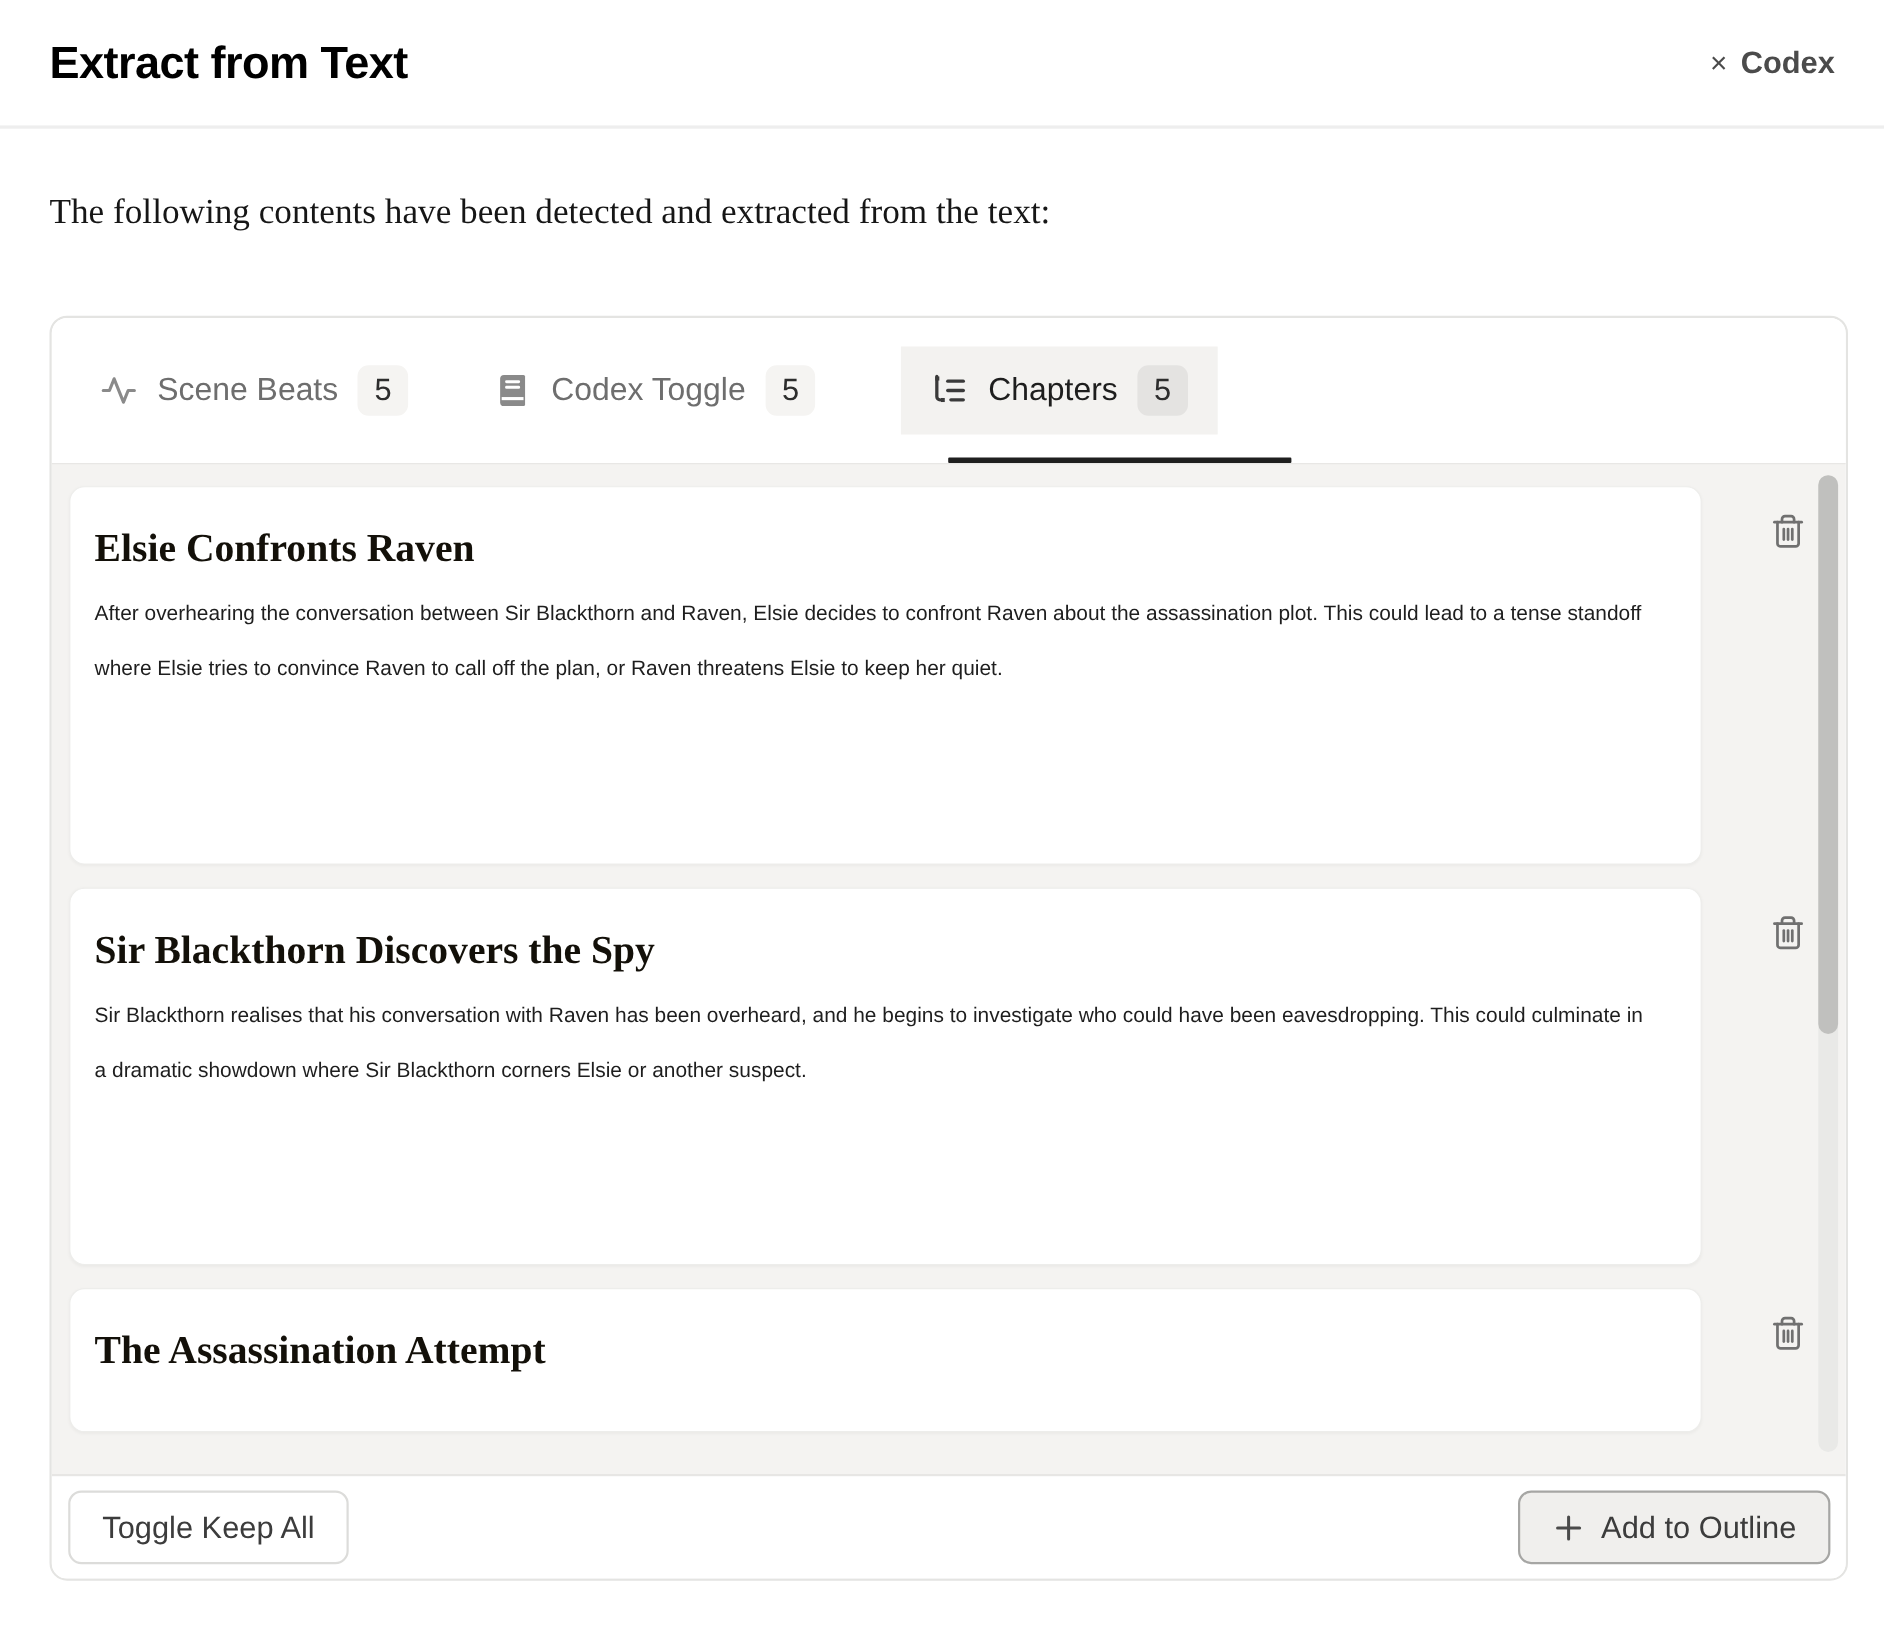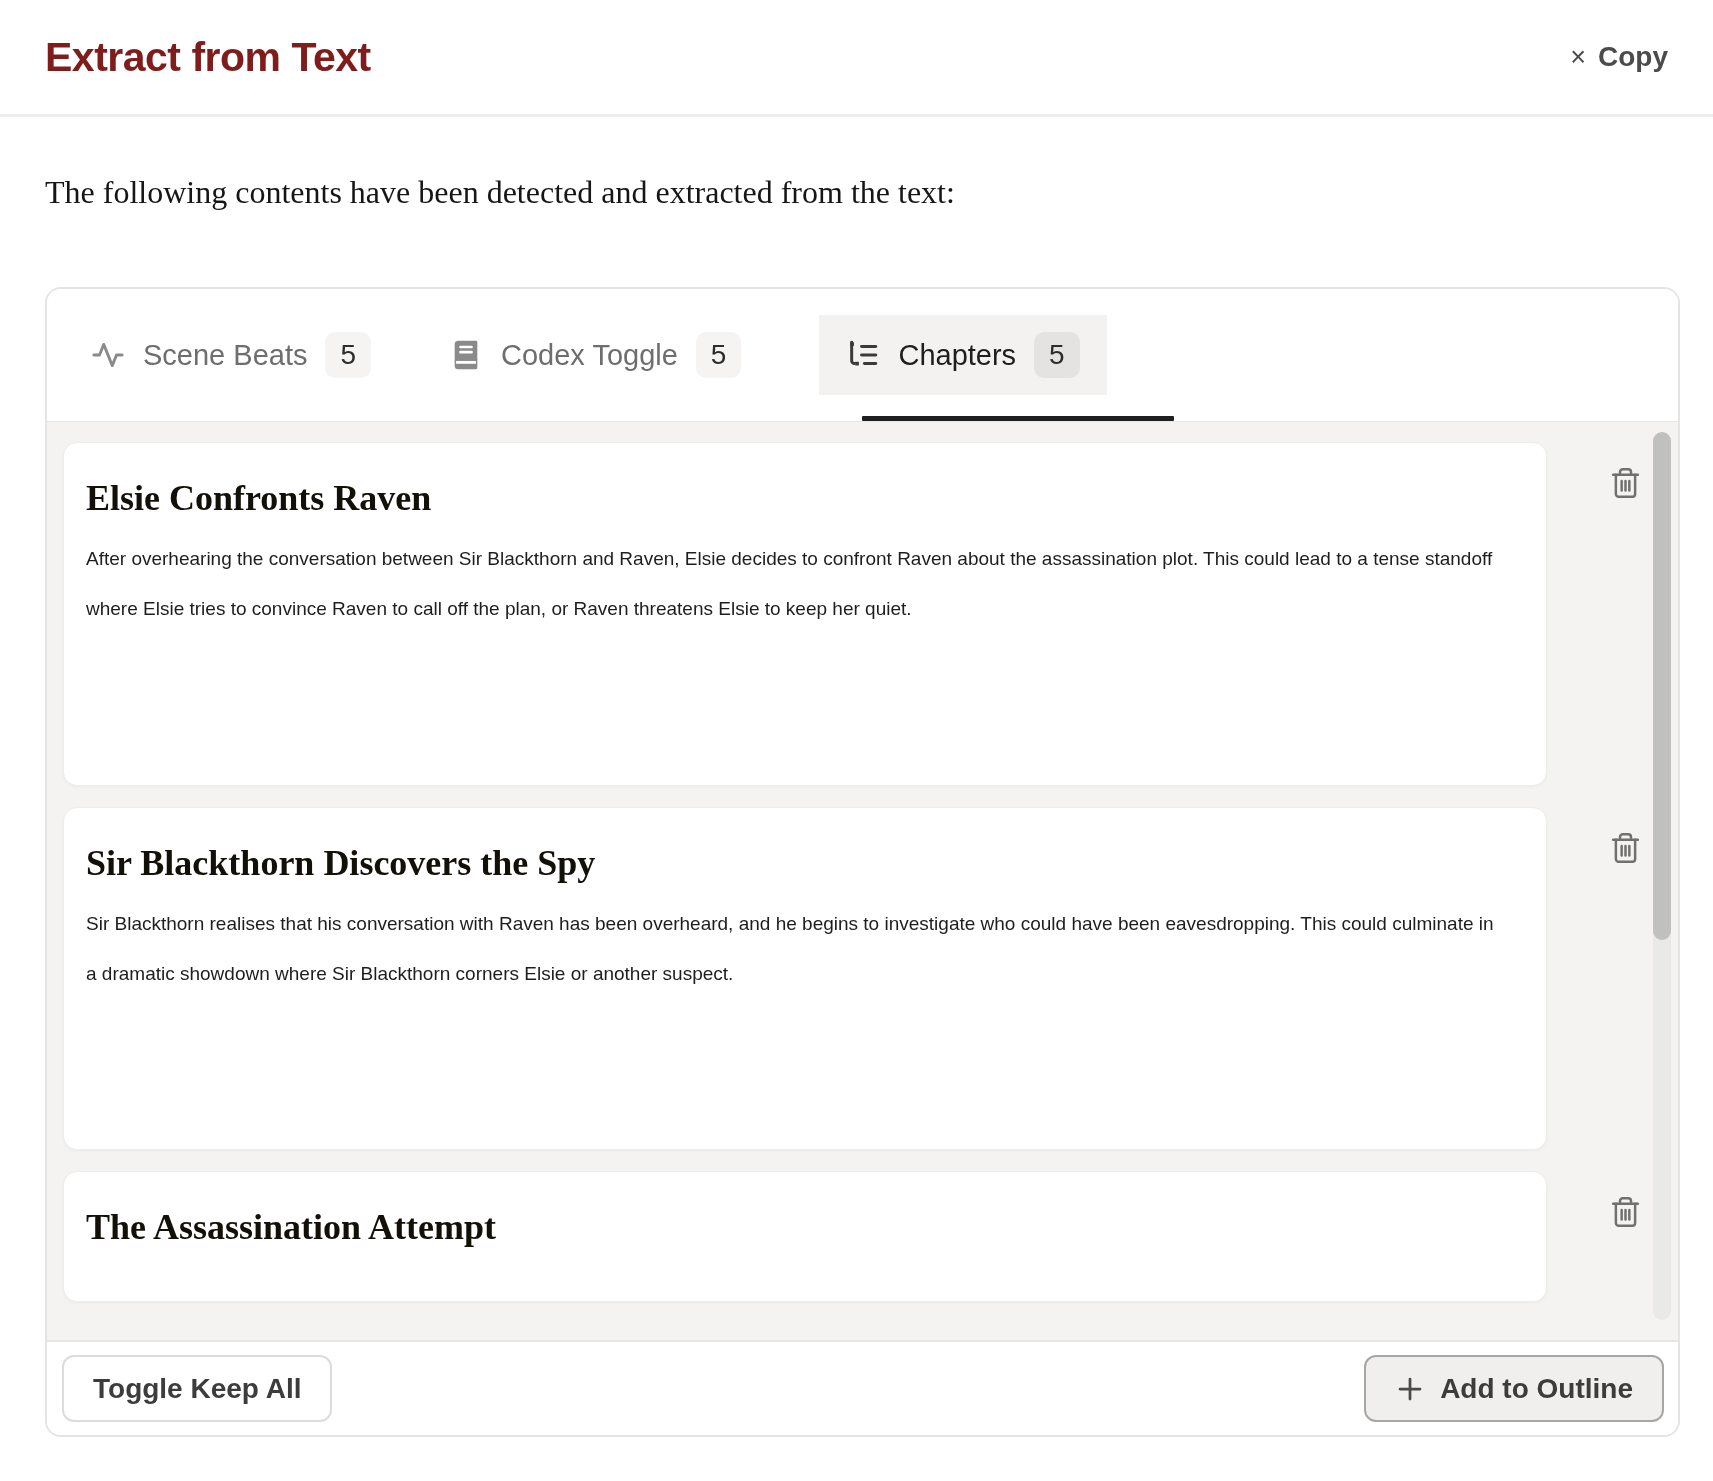--- a/index.html
+++ b/index.html
@@ -3,21 +3,21 @@
 <meta charset="utf-8">
 <style>
   * { margin:0; padding:0; box-sizing:border-box; }
   html,body { width:1713px; height:1481px; background:#ffffff; overflow:hidden;
     font-family:"Liberation Sans", sans-serif; }
 
   
   .modal-header { position:absolute; top:0; left:0; width:1713px; height:117px;
     border-bottom:3px solid #eeeeee; display:flex; align-items:center;
     justify-content:space-between; padding:0 45px; }
-  .modal-title { font-size:41px; font-weight:700; color:#7f1d1d; letter-spacing:-0.5px; }
+  .modal-title { font-size:41px; font-weight:700; color:#000000; letter-spacing:-0.5px; }
   .close-btn { display:flex; align-items:center; gap:12px; background:none; border:none;
     font-family:inherit; font-size:28px; font-weight:600; color:#4b4b4b; cursor:pointer; }
   .close-x { font-size:27px; font-weight:500; line-height:1; }
 
   
   .intro { position:absolute; top:162px; left:45px; width:1500px;
     font-family:"Liberation Serif", serif; font-size:32px; color:#161616;margin-top:12px; }
 
   
   .container { position:absolute; left:45px; top:287px; width:1635px; height:1150px;
@@ -62,33 +62,33 @@
     background:#e9e9e7; border-radius:9px; }
   .scroll-thumb { position:absolute; top:0; left:0; width:18px; height:508px;
     background:#c0c0be; border-radius:9px; }
 
   
   .footerbar { flex:none; height:95px; background:#ffffff; border-top:2px solid #e7e6e4;
     display:flex; align-items:center; justify-content:space-between;
     padding:0 14px 0 15px; }
   .btn { display:flex; align-items:center; gap:15px; height:67px; border-radius:12px;
     background:#ffffff; border:2px solid #dcdcda; font-family:inherit; font-size:28px;
-    font-weight:700; color:#3c3c3c; cursor:pointer; padding:0 29px; }
+    font-weight:400; color:#3c3c3c; cursor:pointer; padding:0 29px; }
   .btn svg { display:block; color:#4a4a4a; }
   .btn-group { display:flex; align-items:center; gap:17px; }
   .btn-primary { background:#f0efed; border:2px solid #a6a6a4; }
 </style>
 </head>
 <body>
 
 <header class="modal-header">
   <h1 class="modal-title">Extract from Text</h1>
   <button class="close-btn">
     <span class="close-x">×</span>
-    <span>Copy</span>
+    <span>Codex</span>
   </button>
 </header>
 
 <p class="intro">The following contents have been detected and extracted from the text:</p>
 
 <section class="container">
 
   <nav class="tabbar">
     <div class="tab">
       <svg class="tab-icon" viewBox="0 0 24 24" fill="none" stroke="currentColor" stroke-width="2" stroke-linecap="round" stroke-linejoin="round">

